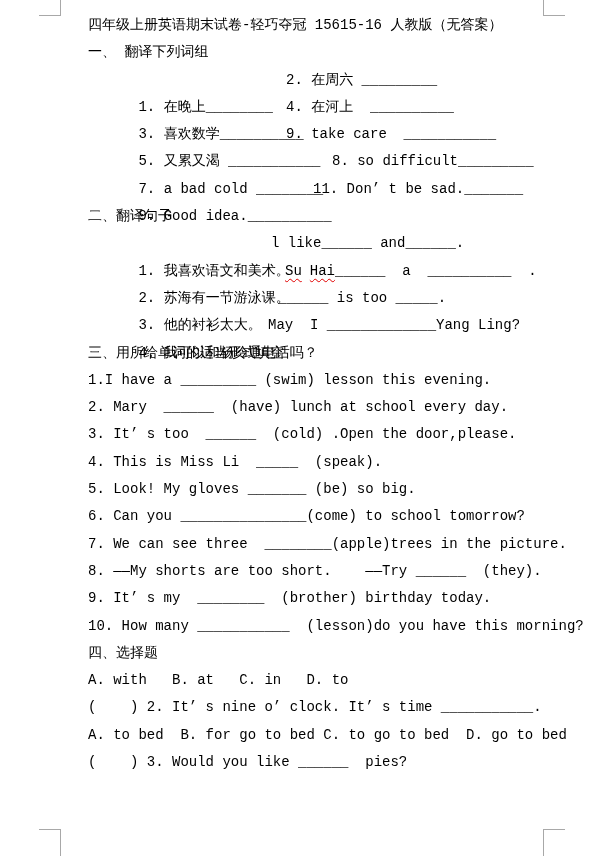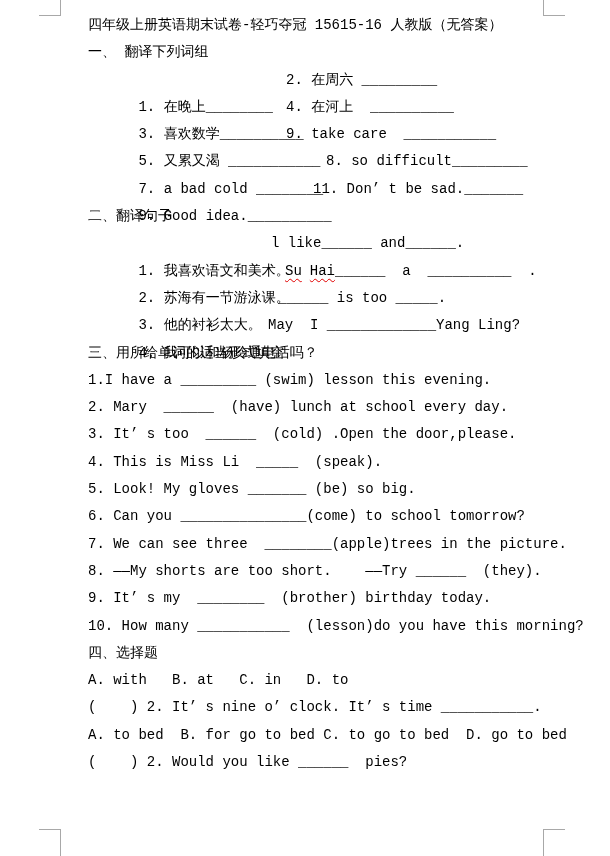--- a/index.html
+++ b/index.html
@@ -5,21 +5,21 @@
   html,body{margin:0;padding:0;}
   body{
     width:610px;height:856px;position:relative;background:#ffffff;
     font-family:"Liberation Mono","DejaVu Sans Mono",monospace;
     font-size:14px;color:#000000;overflow:hidden;
   }
   .content{position:absolute;left:88px;top:12px;width:512px;}
   .line{position:relative;height:27.3px;line-height:27.3px;white-space:pre;}
   .line span{white-space:pre;}
   .rcol{position:absolute;top:0;line-height:27.3px;}
-  .rA{left:198px}.rB{left:238px}.rC{left:225px}
+  .rA{left:198px}.rB{left:244px}.rC{left:225px}
   .rD{left:183px}.rE{left:197px}.rF{left:190px}.rG{left:180px}
   .sq{
     text-decoration:underline;
     text-decoration-style:wavy;
     text-decoration-color:#e00000;
     text-decoration-thickness:1px;
     text-underline-offset:3px;
   }
   .gap{margin-left:8px;}
   .cm{position:absolute;border:0 solid #a8a8a8;}
@@ -95,16 +95,16 @@
     <div class="line">7. We can see three  ________(apple)trees in the picture.</div>
     <div class="line">8. ——My shorts are too short.    ——Try ______  (they).</div>
     <div class="line">9. It’ s my  ________  (brother) birthday today.</div>
     <div class="line">10. How many ___________  (lesson)do you have this morning?</div>
 
     <div class="line">四、选择题</div>
 
     <div class="line">A. with   B. at   C. in   D. to</div>
     <div class="line">(    ) 2. It’ s nine o’ clock. It’ s time ___________.</div>
     <div class="line">A. to bed  B. for go to bed C. to go to bed  D. go to bed</div>
-    <div class="line">(    ) 2. Would you like ______  pies?</div>
+    <div class="line">(    ) 3. Would you like ______  pies?</div>
 
   </div>
 </div>
 
 </body></html>

